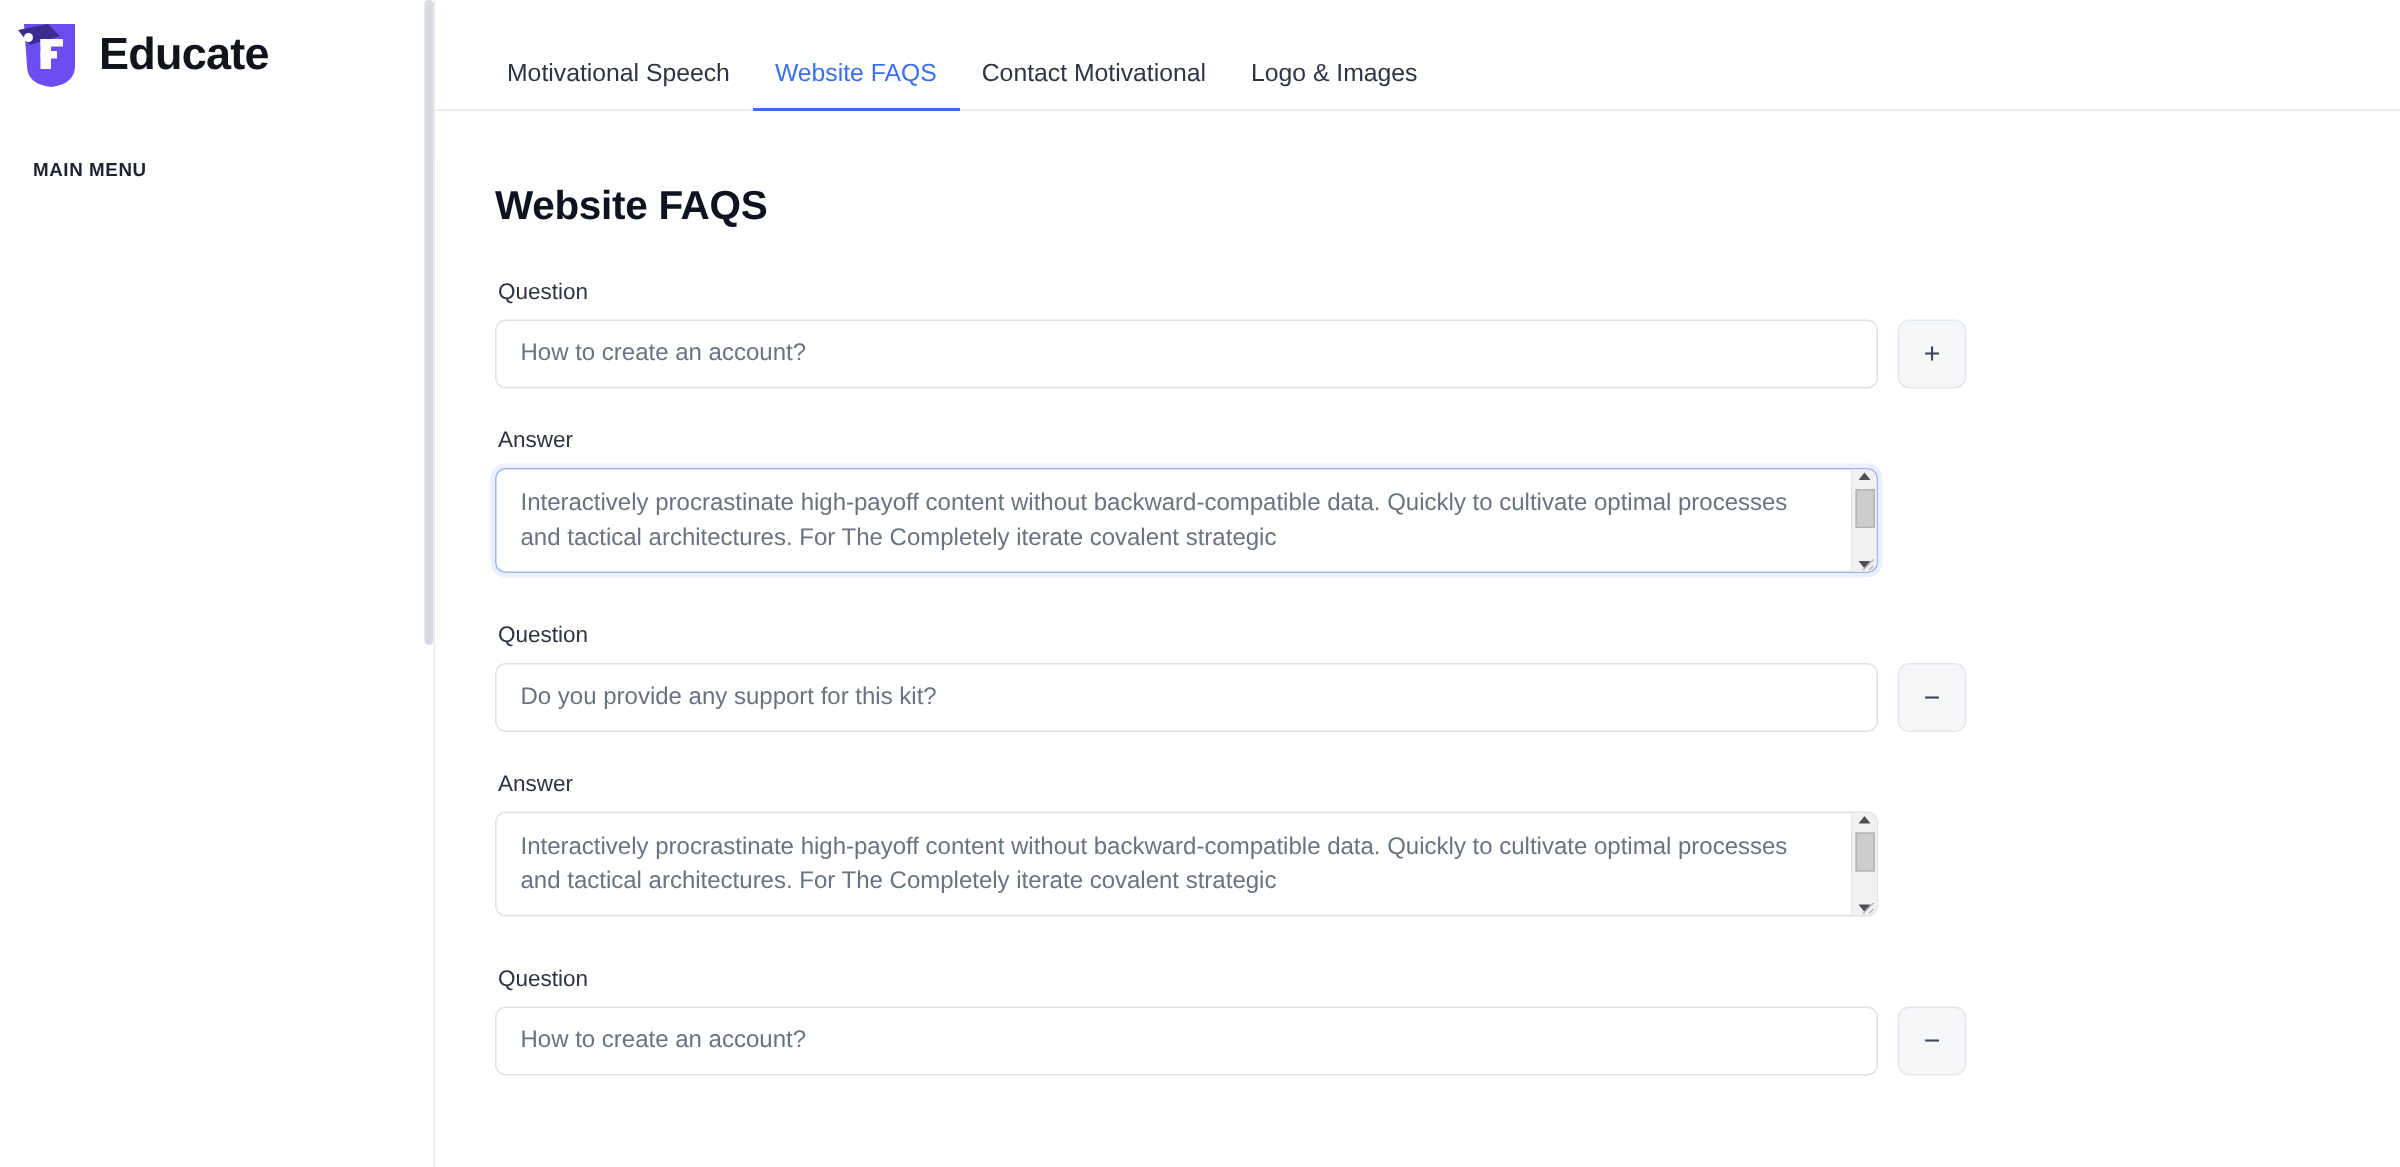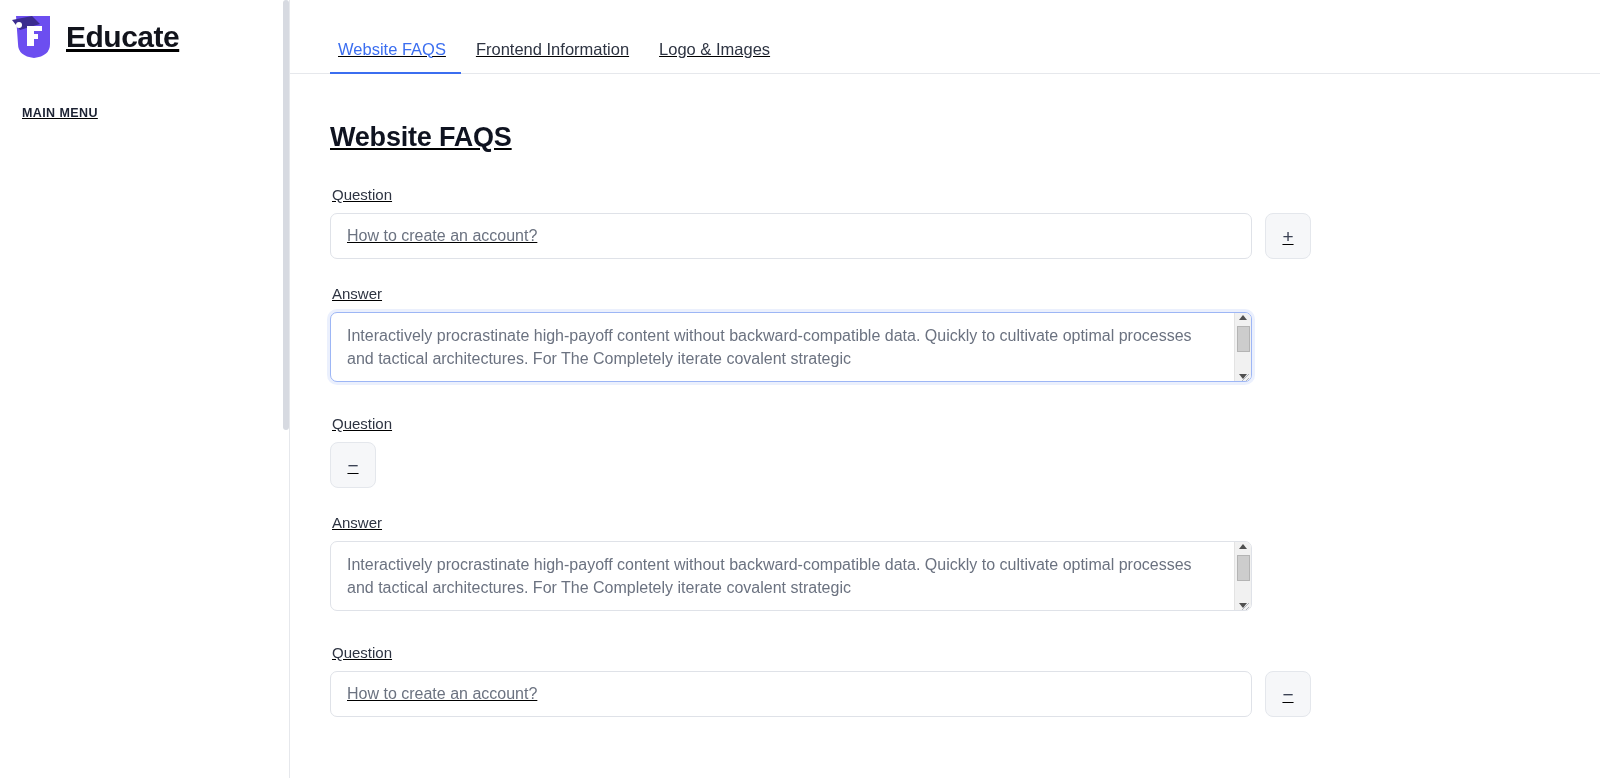--- a/index.html
+++ b/index.html
@@ -6,21 +6,21 @@
   html, body {
     margin: 0; padding: 0;
     width: 1600px; height: 778px;
     overflow: hidden;
     background: #ffffff;
     font-family: "Liberation Sans", sans-serif;
     -webkit-font-smoothing: antialiased;
   }
   .app {
     display: flex;
-    width: 1600px; height: 554px; text-decoration: underline;
+    width: 1600px; height: 554px;
   }
 
   
   .sidebar {
     width: 290px;
     min-width: 290px;
     height: 778px;
     background: #ffffff;
     border-right: 1px solid #e6e8ec;
     position: relative;
@@ -239,22 +239,23 @@
     <div class="section-label main">MAIN MENU</div>
 
     <div class="sidebar-scrollbar">
       <div class="thumb"></div>
     </div>
   </aside>
 
   <main class="main">
 
     <div class="tabs">
+      <div class="tab">Motivational Speech</div>
       <div class="tab active">Website FAQS</div>
-      <div class="tab">Frontend Information</div>
+      <div class="tab">Contact Motivational</div>
       <div class="tab">Logo &amp; Images</div>
     </div>
 
     <h1 class="page-title">Website FAQS</h1>
 
     <div class="content">
 
       <div>
         <div class="field-label q-label">Question</div>
         <div class="row">
@@ -275,20 +276,21 @@
               <line x1="11" y1="4" x2="4" y2="11"></line>
               <line x1="11" y1="8" x2="8" y2="11"></line>
             </svg>
           </div>
         </div>
       </div>
 
       <div>
         <div class="field-label q-label">Question</div>
         <div class="row">
+          <input class="q-input" type="text" placeholder="Do you provide any support for this kit?" style="">
           <button class="sq-btn">−</button>
         </div>
 
         <div class="field-label a-label">Answer</div>
         <div class="ta-wrap">
           <textarea class="textarea" style="">Interactively procrastinate high-payoff content without backward-compatible data. Quickly to cultivate optimal processes and tactical architectures. For The Completely iterate covalent strategic</textarea>
           <div class="ta-scroll">
             <span class="arrow up"></span>
             <span class="bar"></span>
             <span class="arrow down"></span>

